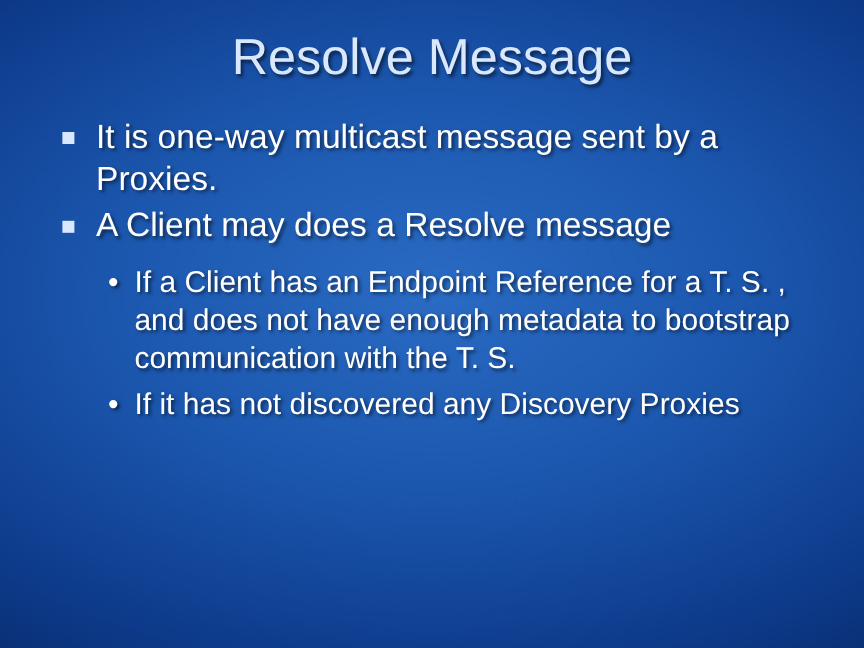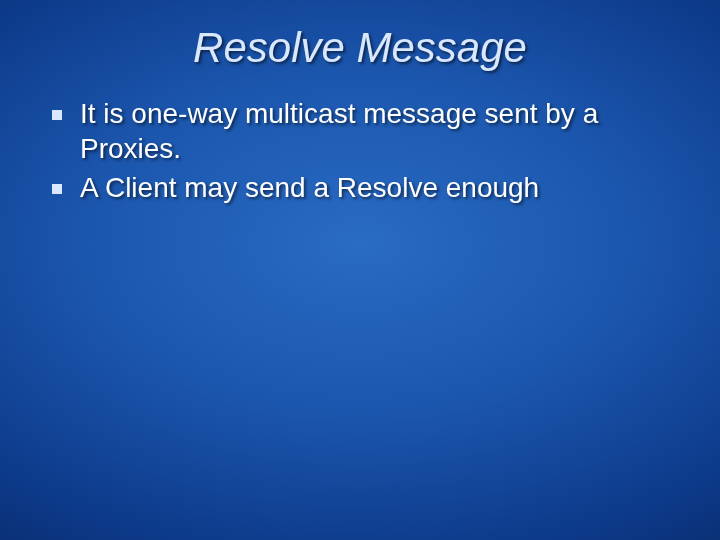--- a/index.html
+++ b/index.html
@@ -18,21 +18,20 @@
     box-sizing: border-box;
     padding: 20px 30px 30px 30px;
     text-shadow: 2px 2px 3px rgba(0,0,0,0.55);
   }
   .title {
     text-align: center;
     font-size: 42px;
     color: #d9e8ff;
     margin: 4px 0 24px 0;
     font-weight: normal;
-    font-style: italic;
   }
   ul.main {
     list-style: none;
     padding: 0;
     margin: 0 4px 0 22px;
   }
   ul.main > li {
     position: relative;
     font-size: 28px;
     line-height: 1.25;
@@ -68,17 +67,19 @@
     font-size: 25px;
   }
 </style>
 </head>
 <body>
 
 <div class="slide">
   <div class="title">Resolve Message</div>
   <ul class="main">
     <li>It is one-way multicast message sent by a Proxies.</li>
-    <li>A Client may send a Resolve enough</li>
+    <li>A Client may does a Resolve message</li>
   </ul>
   <ul class="sub">
+    <li>If a Client has an Endpoint Reference for a T. S. , and does not have enough metadata to bootstrap communication with the T. S.</li>
+    <li>If it has not discovered any Discovery Proxies</li>
   </ul>
 </div>
 
 </body></html>

